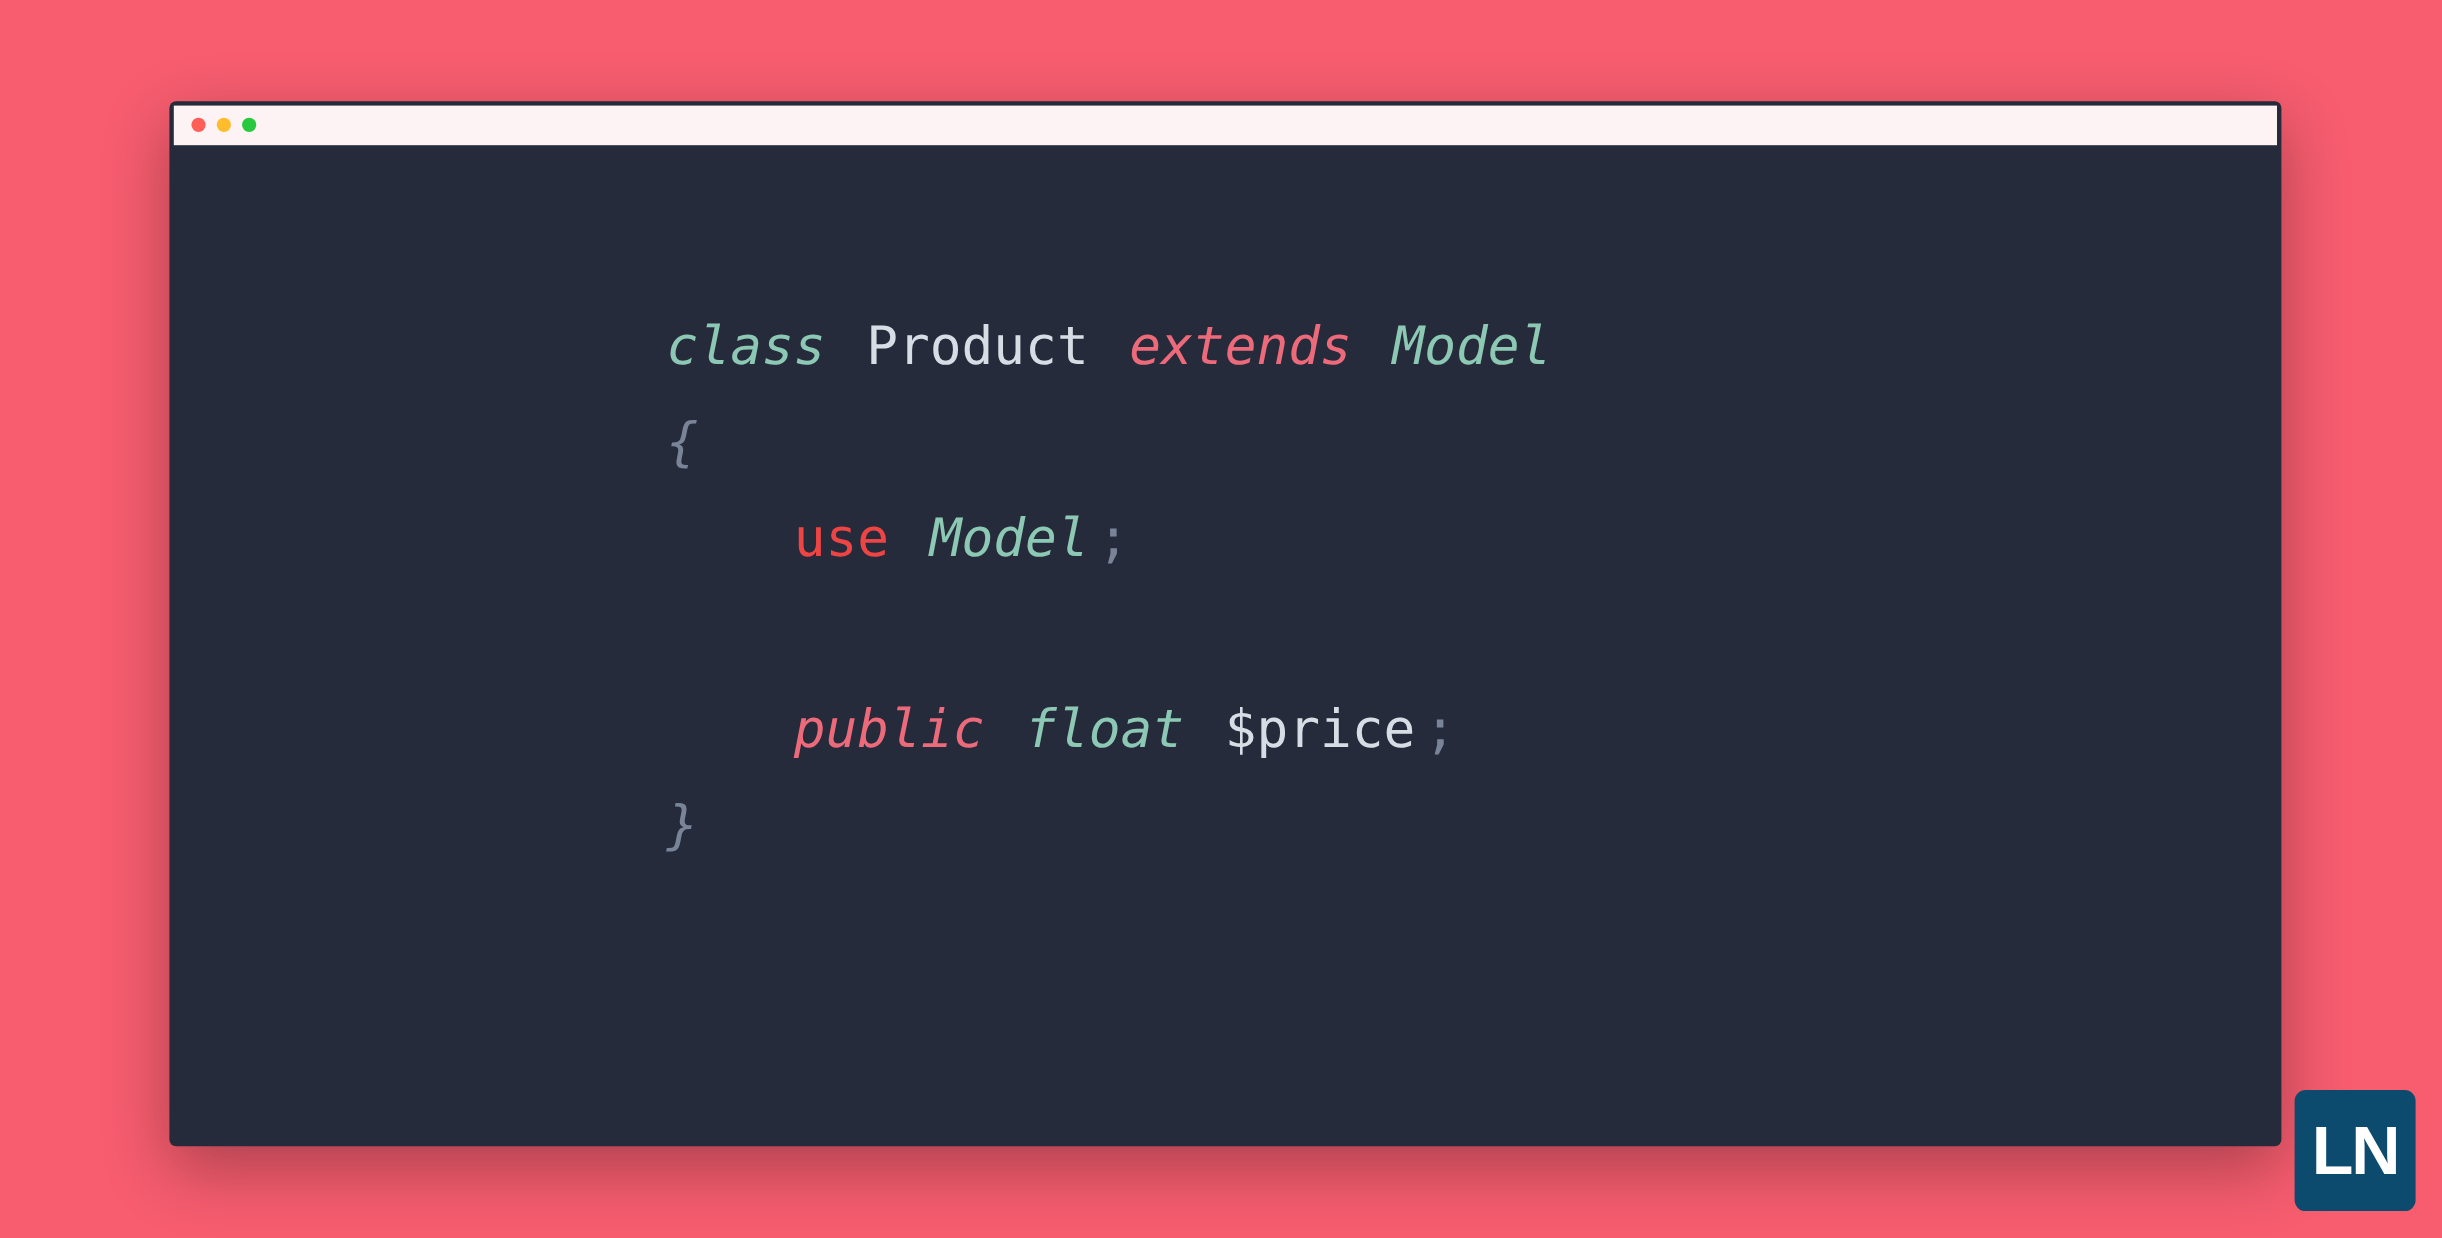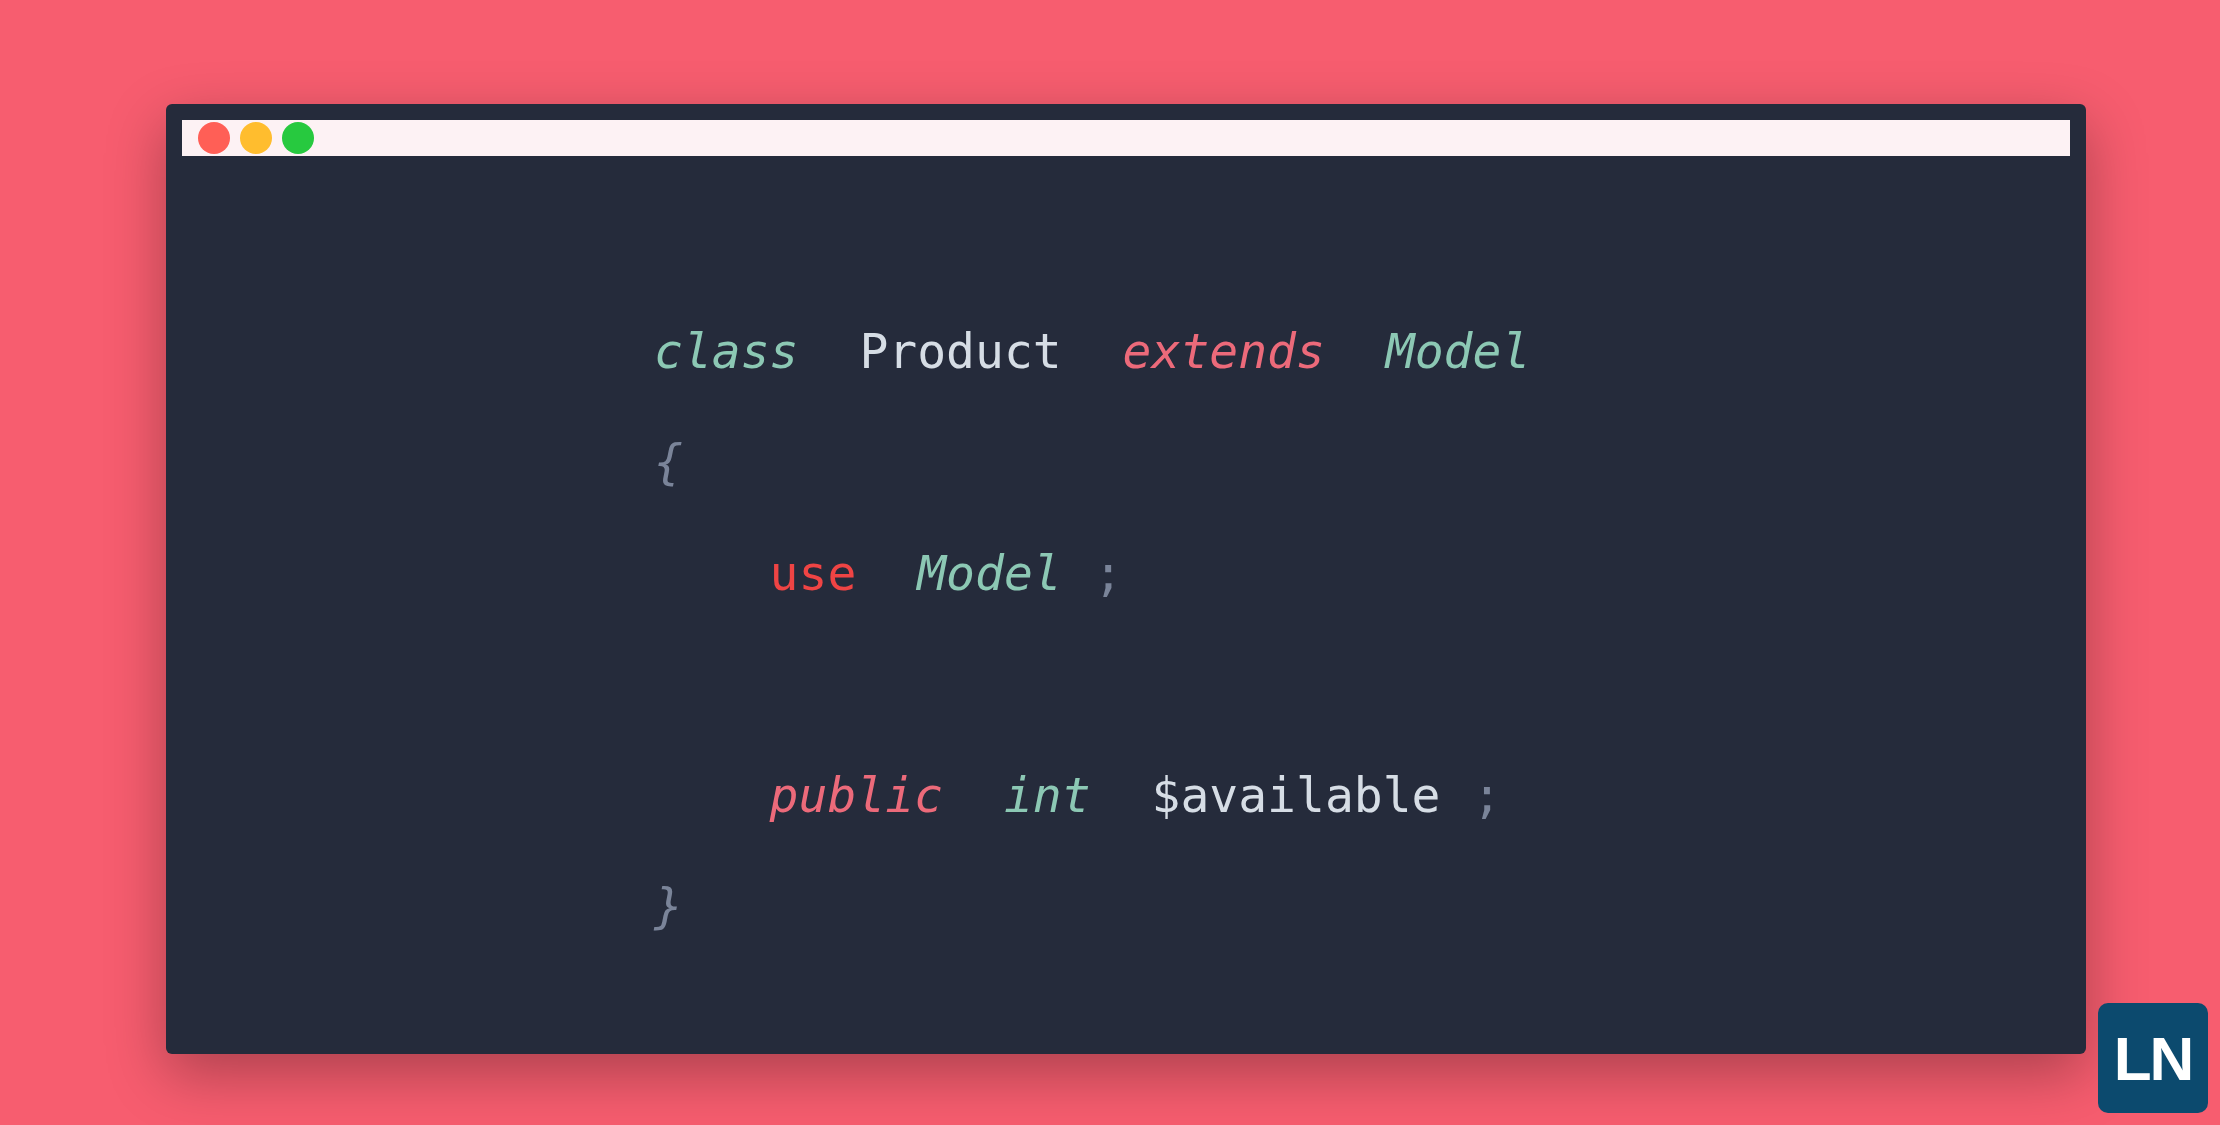--- a/index.html
+++ b/index.html
@@ -1,17 +1,17 @@
 <!DOCTYPE html>
 <html><head>
   <meta charset="utf-8">
   <style>
     * {
       margin: 0;
-      padding: 16px;
+      padding: 4px;
       box-sizing: border-box;
     }
     
     body {
       width: 2220px;
       height: 1125px;
       background: #f75d6f;
       display: flex;
       align-items: center;
       justify-content: center;
@@ -94,20 +94,20 @@
   <div class="titlebar">
     <div class="traffic-light traffic-red"></div>
     <div class="traffic-light traffic-yellow"></div>
     <div class="traffic-light traffic-green"></div>
   </div>
   <div class="editor">
     <div class="line"><span class="kw-class">class</span> <span class="class-name">Product</span> <span class="kw-extends">extends</span> <span class="type">Model</span></div>
     <div class="line"><span class="brace">{</span></div>
     <div class="line">    <span class="kw-use">use</span> <span class="trait-name">Model</span><span class="punct">;</span></div>
     <div class="line"> </div>
-    <div class="line">    <span class="kw-public">public</span> <span class="type">int</span> <span class="var">$available</span><span class="punct">;</span></div>
+    <div class="line">    <span class="kw-public">public</span> <span class="type">float</span> <span class="var">$price</span><span class="punct">;</span></div>
     <div class="line"><span class="brace">}</span></div>
   </div>
 </div>
 
 <div class="logo-badge">
   <span>LN</span>
 </div>
 
 </body></html>

